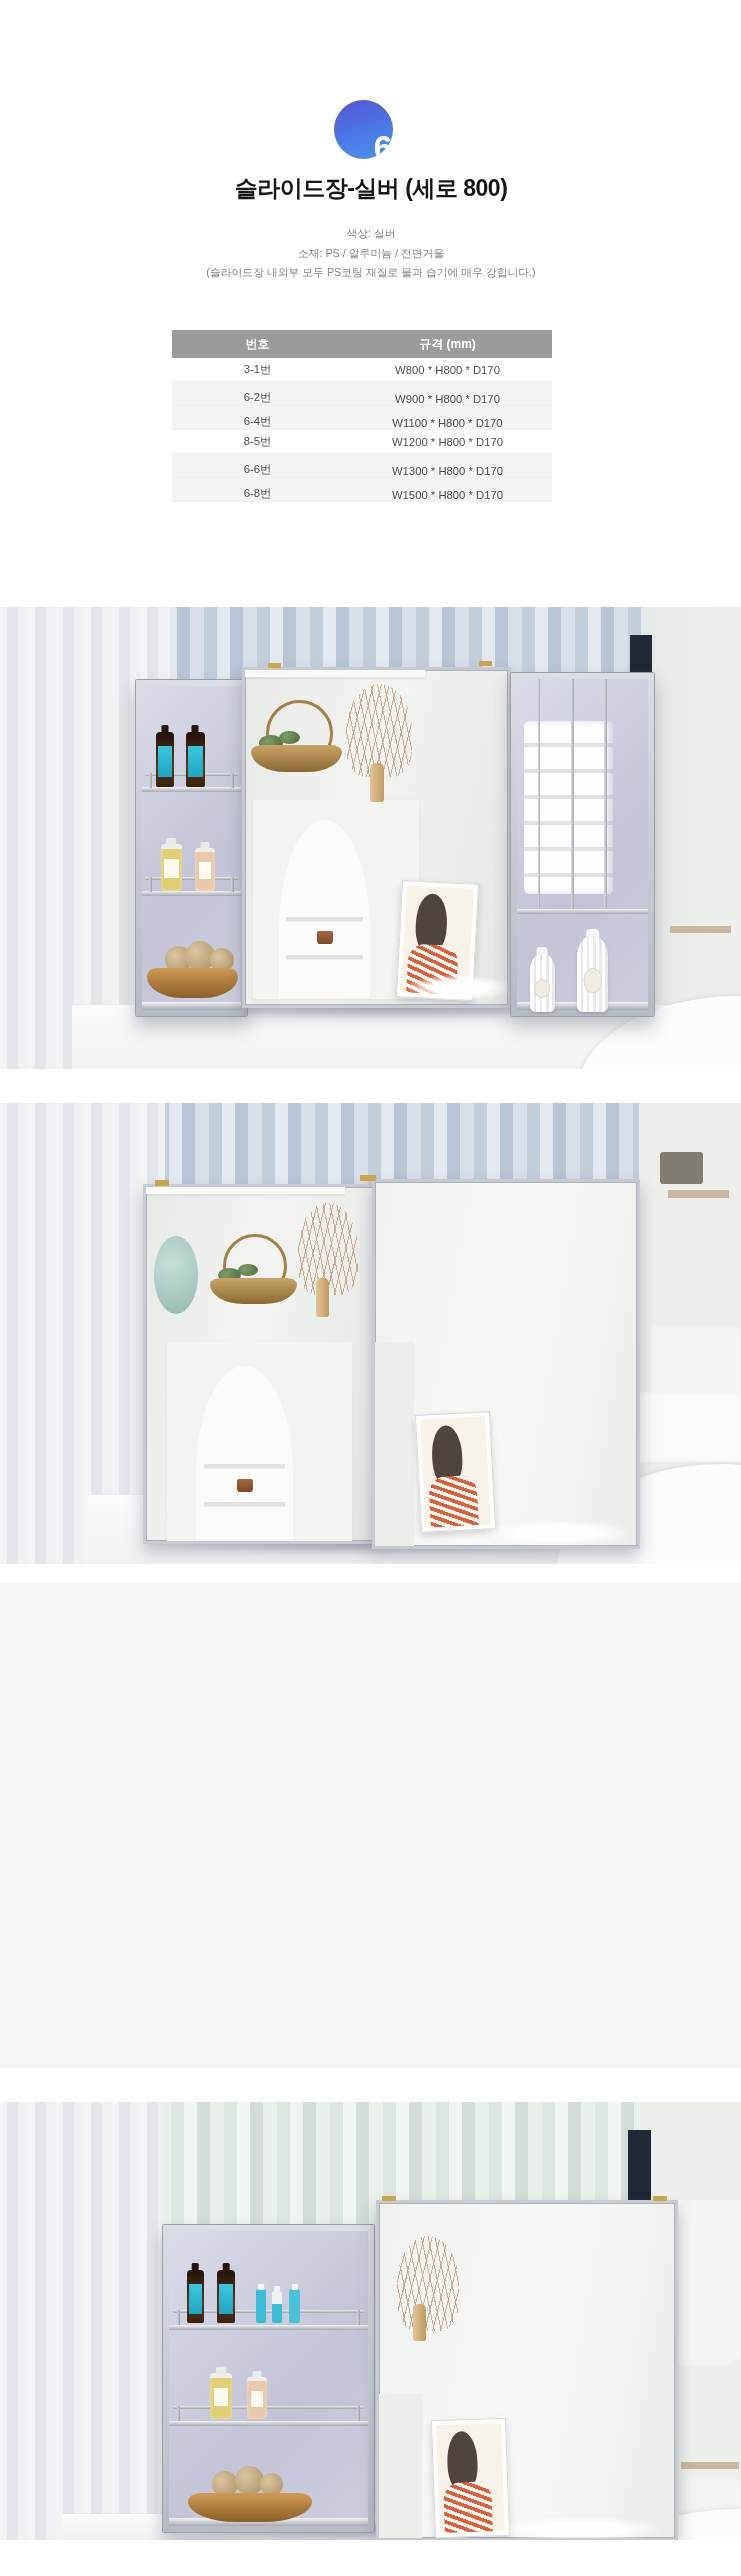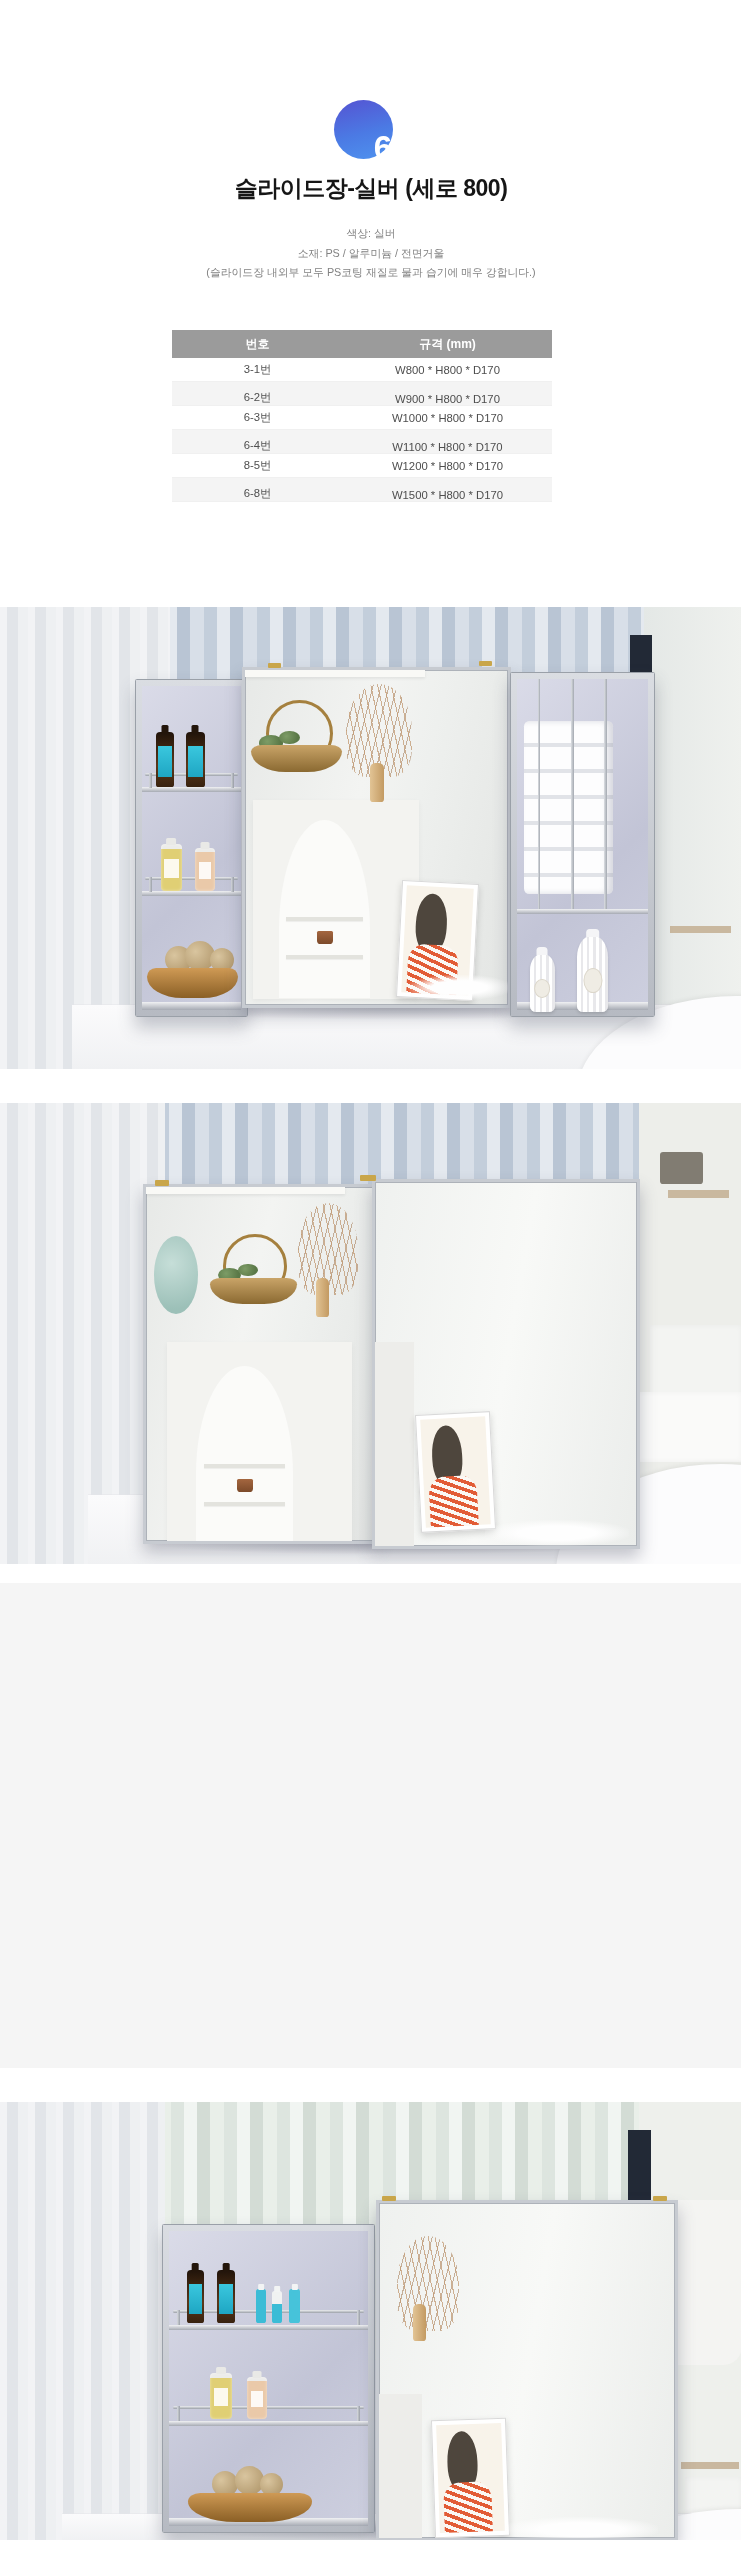--- a/index.html
+++ b/index.html
@@ -119,31 +119,31 @@
       <div class="c2">규격 (mm)</div>
     </div>
     <div class="spec-row">
         <div class="c1">3-1번</div>
         <div class="c2">W800 * H800 * D170</div>
       </div>
     <div class="spec-row alt">
         <div class="c1">6-2번</div>
         <div class="c2">W900 * H800 * D170</div>
       </div>
-    <div class="spec-row">
-        <div class="c1">6-3번</div>
-        <div class="c2">W1000 * H800 * D170</div>
-      </div>
     <div class="spec-row alt">
         <div class="c1">6-4번</div>
         <div class="c2">W1100 * H800 * D170</div>
       </div>
     <div class="spec-row">
         <div class="c1">8-5번</div>
         <div class="c2">W1200 * H800 * D170</div>
+      </div>
+    <div class="spec-row alt">
+        <div class="c1">6-6번</div>
+        <div class="c2">W1300 * H800 * D170</div>
       </div>
     <div class="spec-row alt">
         <div class="c1">6-8번</div>
         <div class="c2">W1500 * H800 * D170</div>
       </div>
   </div>
 
   <section class="photo" style="top:607px;height:462px">
     <div class="abs cblue" style="left:124px;top:0;width:618px;height:294px"></div>
     <div class="abs" style="left:124px;top:170px;width:618px;height:124px;background:linear-gradient(180deg,rgba(236,239,243,0),#edf0f3)"></div>

